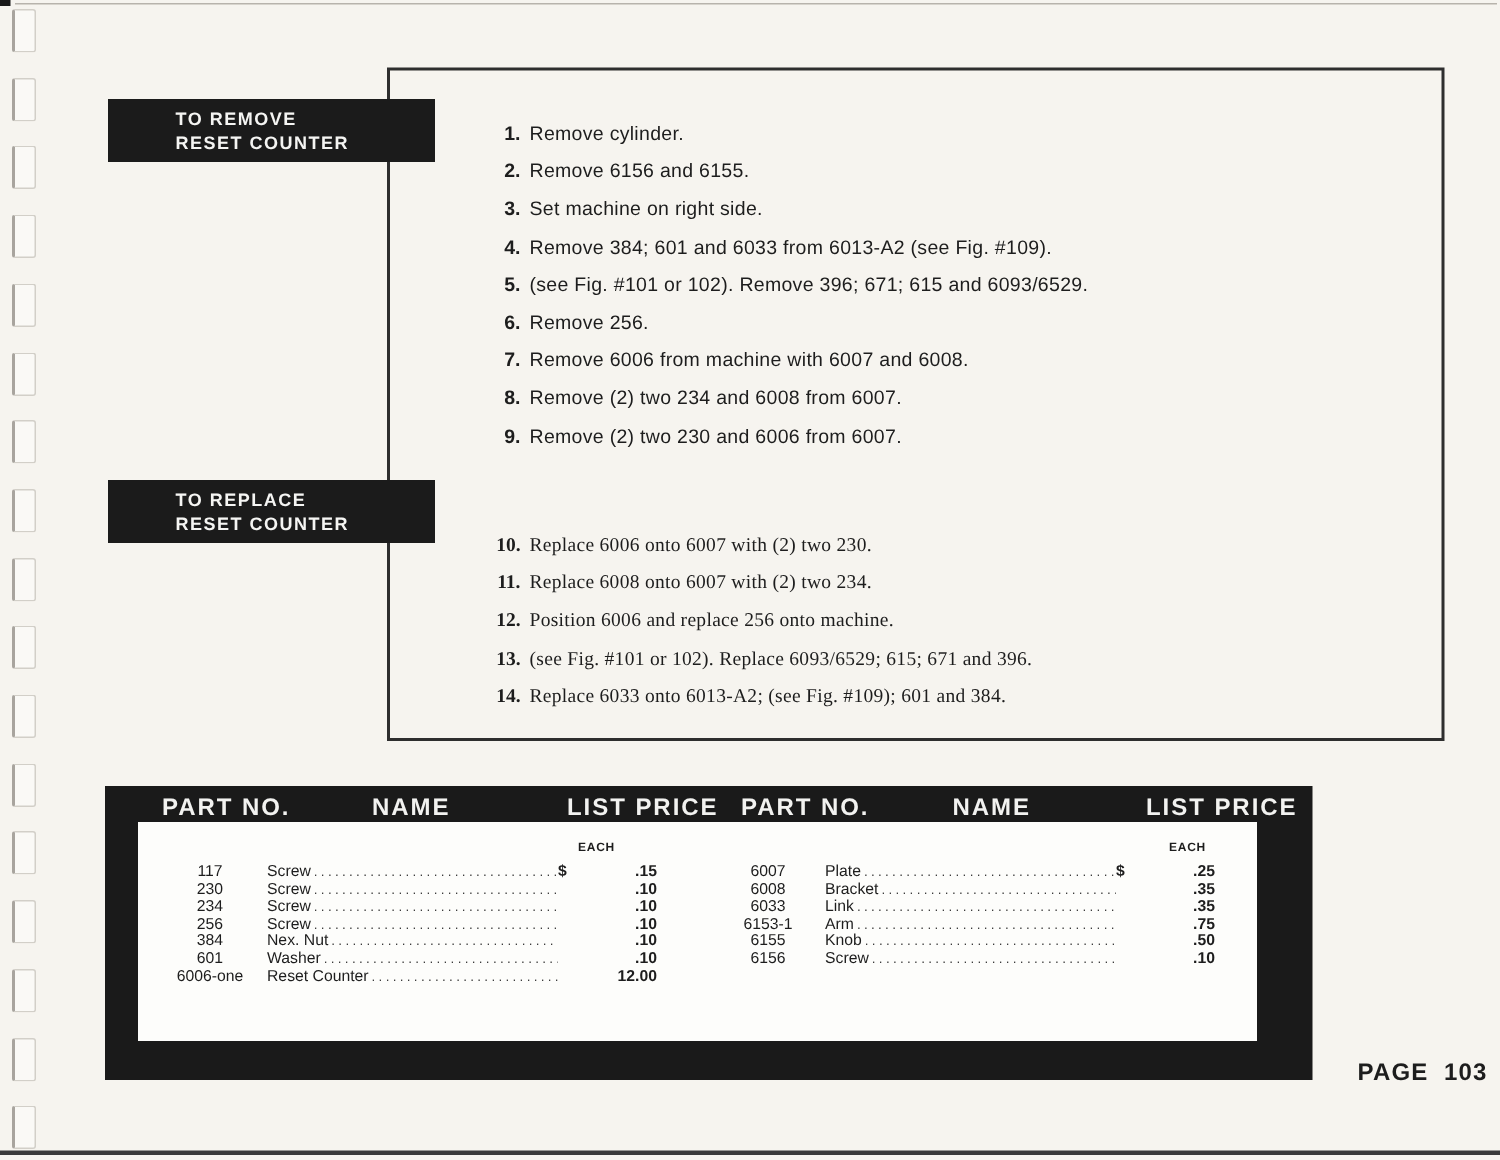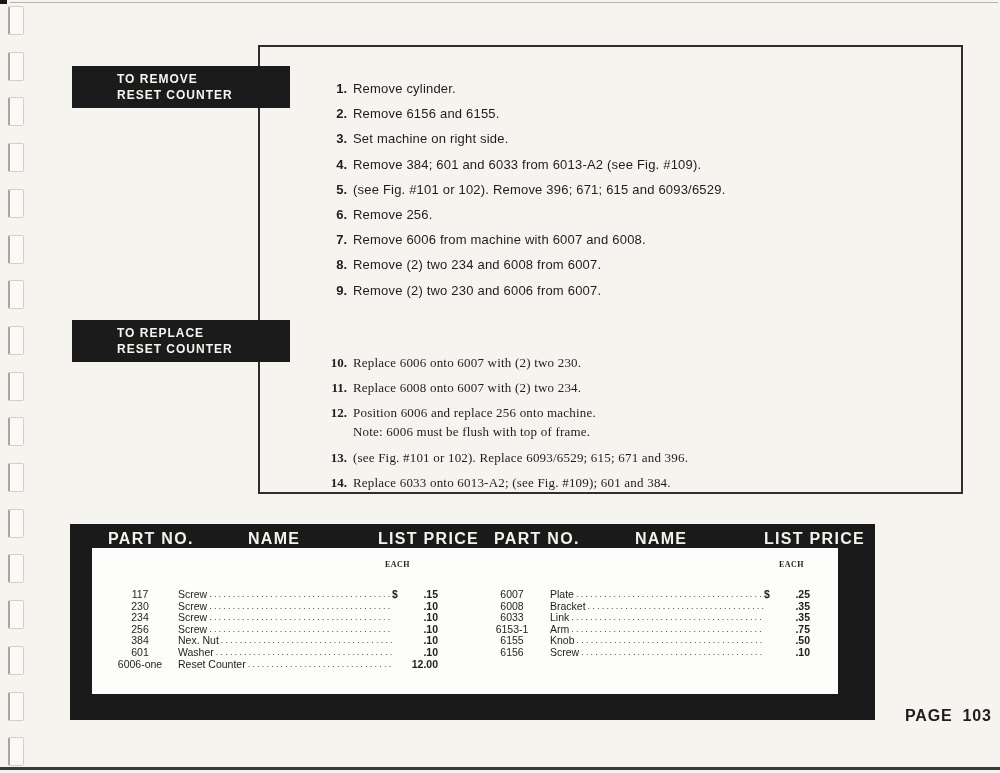--- a/index.html
+++ b/index.html
@@ -46,30 +46,30 @@
   .parts-table{position:absolute;left:70px;top:524px;width:805px;height:196px;background:#1a1a1a;}
   .col-head{
     position:absolute;top:6px;color:#f2f2f0;font-size:16px;font-weight:bold;letter-spacing:1.3px;
   }
   .h0{left:38px;} .h1{left:178px;} .h2{left:308px;} .h3{left:424px;} .h4{left:565px;} .h5{left:694px;}
   .table-panel{position:absolute;left:22px;top:24px;width:746px;height:146px;background:#fdfdfb;}
   .half{position:absolute;top:12px;width:336px;}
   .half-left{left:10px;}
   .half-right{left:382px;}
   .each-row{display:flex;justify-content:flex-end;font-size:8px;font-weight:bold;
-    letter-spacing:0.5px;height:9px;line-height:9px;margin-bottom:20px;font-family:Liberation Serif, serif;}
+    letter-spacing:0.5px;height:9px;line-height:9px;margin-bottom:7px;}
   .each-left .each-row{padding-right:28px;}
   .each-right .each-row{padding-right:6px;}
   .prow{display:flex;line-height:11.6px;font-size:10.5px;}
   .prow .part{width:76px;text-align:center;font-weight:normal;flex:0 0 auto;}
   .prow .pname{flex:0 0 auto;}
   .prow .dots{flex:1 1 auto;overflow:hidden;white-space:nowrap;letter-spacing:2.2px;
     font-size:9px;color:#3c3c3c;padding:0 2px;}
   .prow .cur{width:13px;text-align:left;font-weight:bold;flex:0 0 auto;}
-  .prow .price{width:33px;text-align:right;font-weight:bold;flex:0 0 auto;}
+  .prow .price{width:33px;text-align:right;font-weight:bold;flex:0 0 auto;margin-left:20px;}
   
   .page-label{position:absolute;left:905px;top:707px;font-size:16px;font-weight:bold;
     letter-spacing:0.8px;word-spacing:5px;}
 </style>
 </head>
 <body>
 
 <div class="top-rule"></div>
 <div class="corner-mark"></div>
 <div>
@@ -194,21 +194,20 @@
         <span class="txt">Replace 6008 onto 6007 with (2) two 234.</span>
       </div>
 
     </div>
 
     <div class="step">
       <div class="line">
         <span class="num">12.</span>
         <span class="txt">Position 6006 and replace 256 onto machine.</span>
       </div>
-      <div class="note">Note: 6006 must be flush with top of frame.</div>
     </div>
 
     <div class="step">
       <div class="line">
         <span class="num">13.</span>
         <span class="txt">(see Fig. #101 or 102). Replace 6093/6529; 615; 671 and 396.</span>
       </div>
 
     </div>
 

